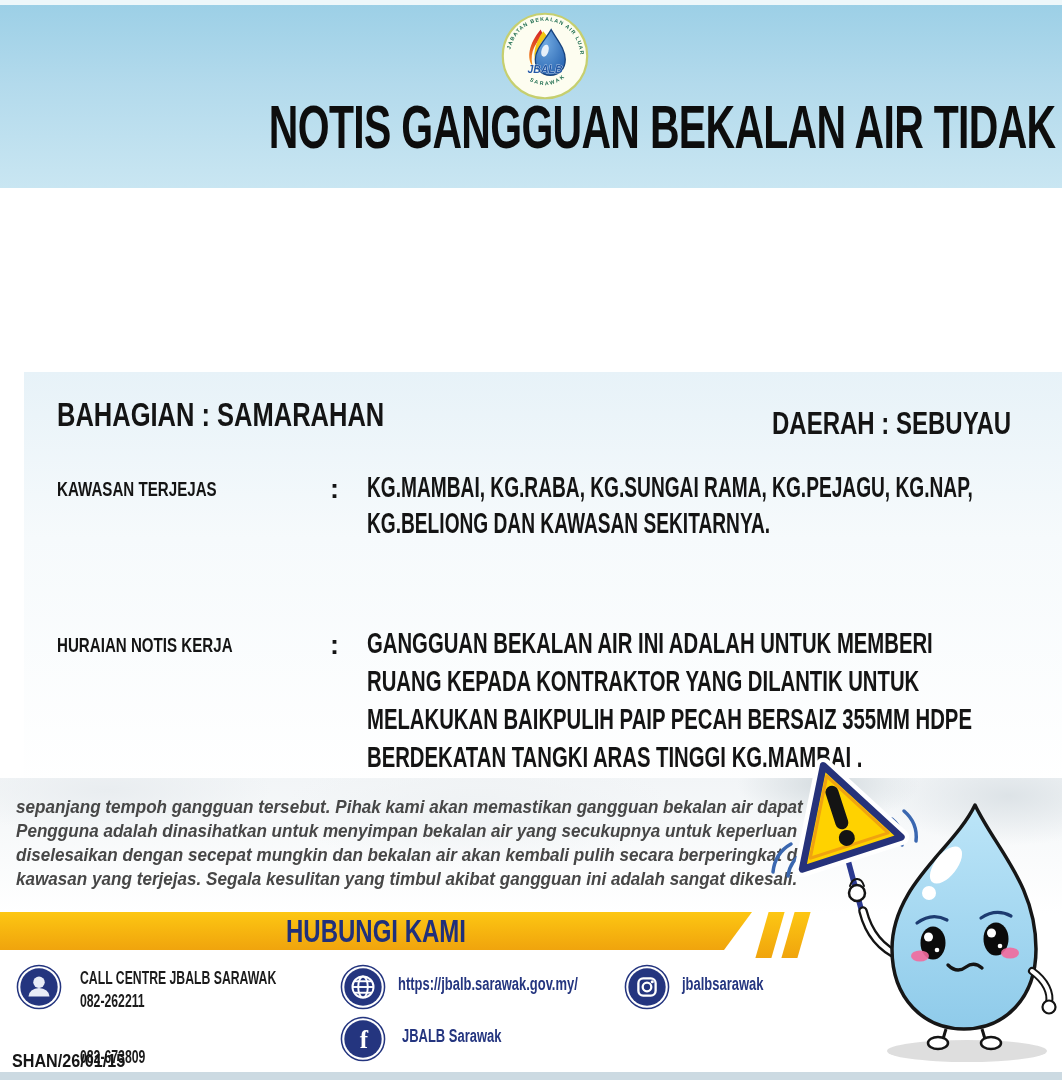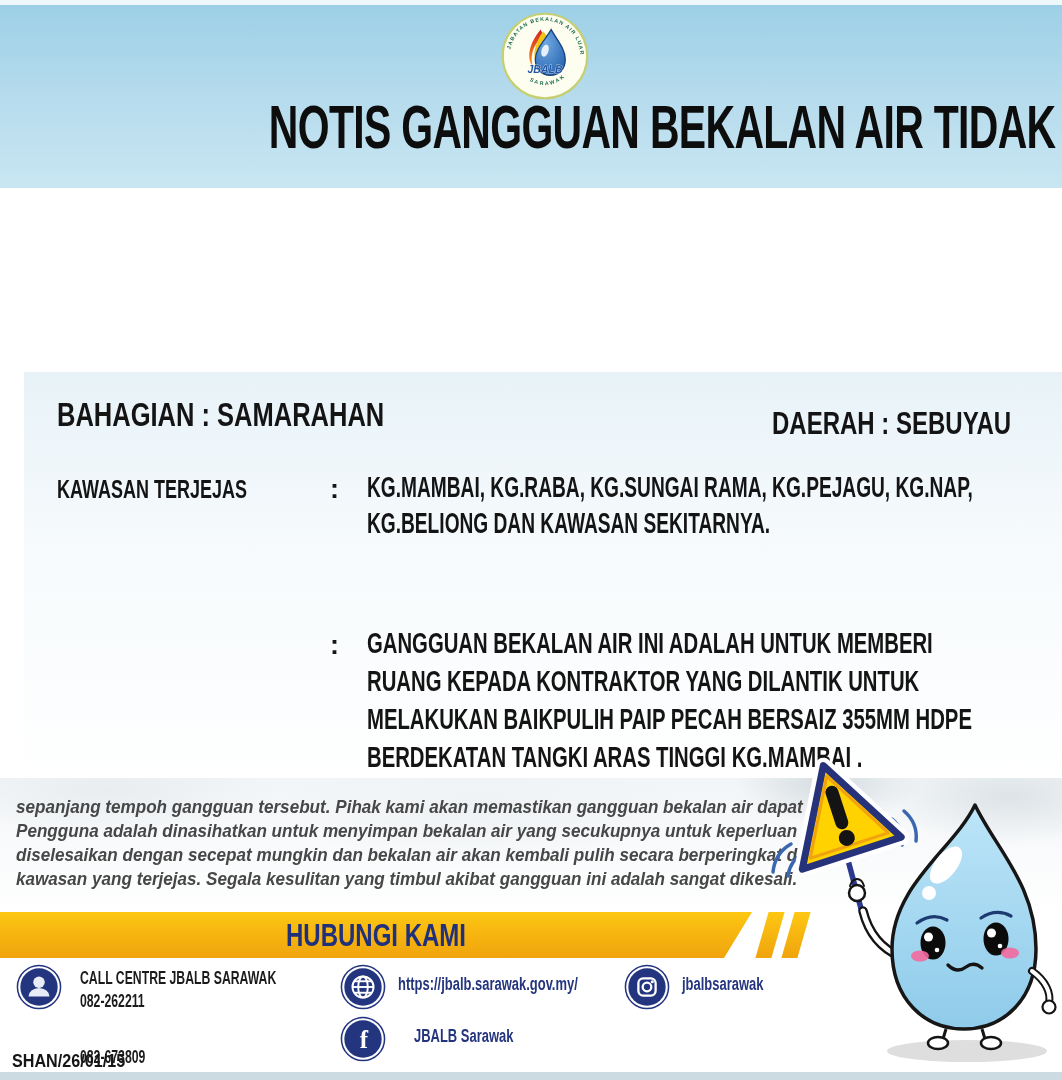--- a/index.html
+++ b/index.html
@@ -34,21 +34,21 @@
   .banner-line{position:absolute;left:0;width:1062px;text-align:center;
     font-weight:800;color:#161616;font-size:55px;line-height:55px;letter-spacing:-1px;}
   .banner-line1{top:18px;} .banner-line2{top:78px;}
 
   
   .bodysec{left:0;top:372px;width:1052px;height:415px;
     background:linear-gradient(180deg,#e7f2f8 0%,#f6fafc 40%,#ffffff 100%);margin-left:24px;}
   .b-label{position:absolute;font-weight:800;color:#141414;}
   .bahagian{left:33px;top:24px;font-size:34px;line-height:36px;}
   .daerah{left:748px;top:34px;font-size:32px;line-height:34px;}
-  .row-label{font-size:25px;line-height:30px;}
+  .row-label{font-size:21px;line-height:30px;}
   .row-colon{font-size:27px;line-height:30px;font-weight:800;color:#141414;}
   .row-content{font-size:29px;font-weight:800;color:#141414;}
   .row-content .line{display:block;white-space:nowrap;height:36px;}
   .kw-label{left:33px;top:102px;} .kw-colon{left:306px;top:102px;}
   .kw-content{left:343px;top:99px;}
   .hu-label{left:33px;top:258px;} .hu-colon{left:306px;top:258px;}
   .hu-content{left:343px;top:255px;}
   .hu-content .line{height:38px;}
 
   
@@ -56,21 +56,21 @@
     background:
       radial-gradient(130px 55px at 78% 2%, #d4dbdf 0%, rgba(212,219,223,0) 70%),
       radial-gradient(180px 70px at 95% 6%, #dde3e7 0%, rgba(221,227,231,0) 70%),
       radial-gradient(220px 60px at 10% 4%, #e9edf0 0%, rgba(233,237,240,0) 75%),
       radial-gradient(260px 80px at 45% 10%, #eff2f4 0%, rgba(239,242,244,0) 75%),
       linear-gradient(180deg,#f2f5f7 0%,#ffffff 45%,#ffffff 100%);}
   .advisory{left:16px;top:18px;width:780px;color:#474747;
     font-size:19px;font-style:italic;font-weight:600;}
   .advisory .aline{display:block;white-space:nowrap;height:24px;}
 
-  .hubungi{left:0;top:134px;width:752px;height:46px;
+  .hubungi{left:0;top:134px;width:752px;height:38px;
     background:linear-gradient(180deg,#fdc713 0%,#f6b30f 55%,#f0a40d 100%);
     clip-path:polygon(0 0,100% 0,calc(100% - 28px) 100%,0 100%);
     display:flex;align-items:center;justify-content:center;}
   .hubungi-text{font-size:32px;font-weight:800;color:#20307b;letter-spacing:0;}
   .stripe{position:absolute;top:134px;width:16px;height:46px;
     background:linear-gradient(180deg,#fdc713,#f0a40d);transform:skewX(-16deg);}
   .stripe1{left:762px;} .stripe2{left:788px;}
 
   .c-icon{position:absolute;width:46px;height:46px;}
   .c-text-dark{position:absolute;font-weight:800;color:#1b1b1b;font-size:18px;line-height:20px;}
@@ -131,20 +131,23 @@
 
     <div class="b-label row-label kw-label">
       <span class="cond sx72 nowrap">KAWASAN TERJEJAS</span>
     </div>
     <div class="abs row-colon kw-colon">:</div>
     <div class="abs row-content kw-content">
       <span class="line"><span class="cond sx66 nowrap">KG.MAMBAI, KG.RABA, KG.SUNGAI RAMA, KG.PEJAGU, KG.NAP,</span></span>
       <span class="line"><span class="cond sx66 nowrap">KG.BELIONG DAN KAWASAN SEKITARNYA.</span></span>
     </div>
 
+    <div class="b-label row-label hu-label">
+      <span class="cond sx72 nowrap">HURAIAN NOTIS KERJA</span>
+    </div>
     <div class="abs row-colon hu-colon">:</div>
     <div class="abs row-content hu-content">
       <span class="line"><span class="cond sx70 nowrap">GANGGUAN BEKALAN AIR INI ADALAH UNTUK  MEMBERI</span></span>
       <span class="line"><span class="cond sx70 nowrap">RUANG KEPADA KONTRAKTOR  YANG DILANTIK UNTUK</span></span>
       <span class="line"><span class="cond sx70 nowrap">MELAKUKAN BAIKPULIH PAIP PECAH BERSAIZ 355MM HDPE</span></span>
       <span class="line"><span class="cond sx70 nowrap">BERDEKATAN TANGKI ARAS TINGGI KG.MAMBAI .</span></span>
     </div>
   </div>
 
   <div class="abs splash">
@@ -189,21 +192,21 @@
     </svg>
     <div class="c-text-navy" style="left:398px;top:196px;">
       <span class="cond sx72 nowrap">https://jbalb.sarawak.gov.my/</span>
     </div>
 
     <svg class="c-icon" style="left:340px;top:238px;" viewBox="0 0 48 48">
       <circle cx="24" cy="24" r="22.5" fill="#ffffff" stroke="#24357f" stroke-width="1.6"></circle>
       <circle cx="24" cy="24" r="19.5" fill="#24357f"></circle>
       <text x="25" y="33" text-anchor="middle" font-family="Liberation Serif, serif" font-size="26" font-weight="bold" fill="#ffffff">f</text>
     </svg>
-    <div class="c-text-navy" style="left:402px;top:248px;margin-left:12px;">
+    <div class="c-text-navy" style="left:402px;top:248px;">
       <span class="cond sx72 nowrap">JBALB Sarawak</span>
     </div>
 
     <svg class="c-icon" style="left:624px;top:186px;" viewBox="0 0 48 48">
       <circle cx="24" cy="24" r="22.5" fill="#ffffff" stroke="#24357f" stroke-width="1.6"></circle>
       <circle cx="24" cy="24" r="19.5" fill="#24357f"></circle>
       <rect x="15" y="15" width="18" height="18" rx="5" fill="none" stroke="#ffffff" stroke-width="2.4"></rect>
       <circle cx="24" cy="24" r="4.5" fill="none" stroke="#ffffff" stroke-width="2.4"></circle>
       <circle cx="29.5" cy="18.5" r="1.6" fill="#ffffff"></circle>
     </svg>

